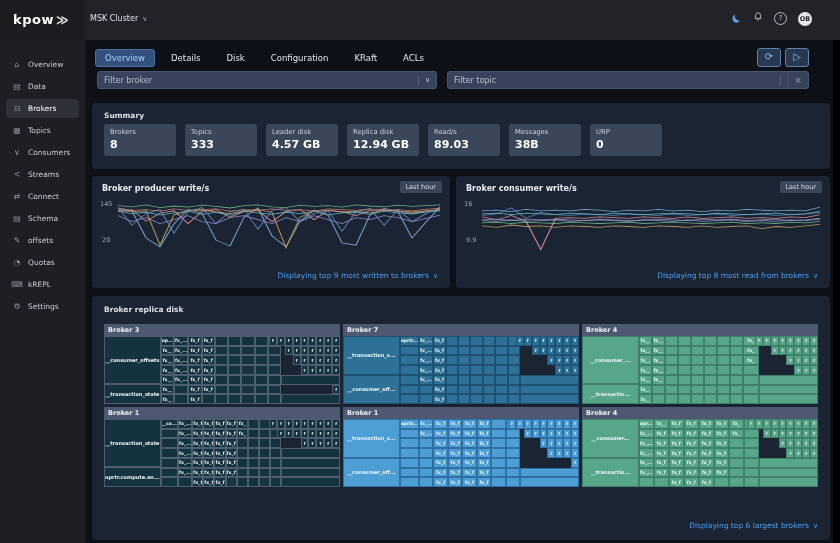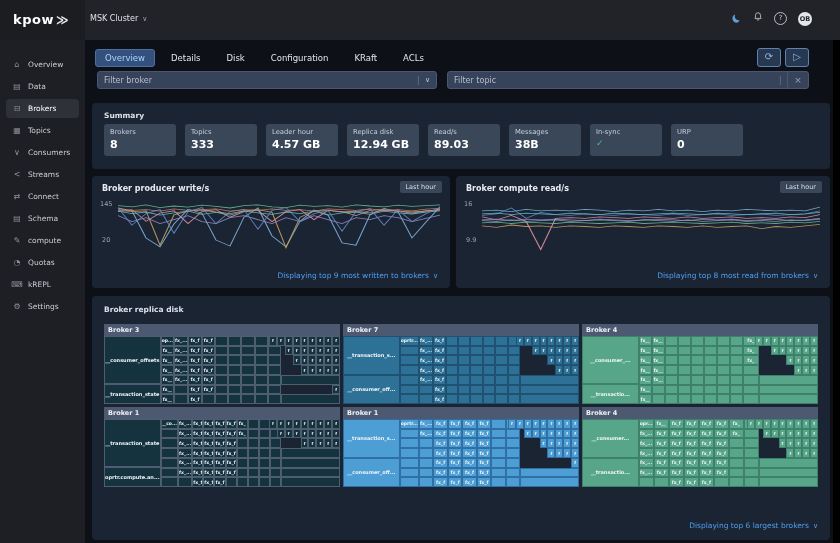--- a/index.html
+++ b/index.html
@@ -156,21 +156,21 @@
       <div class="sb-item">
         <span class="ico">⇄</span>
         <span>Connect</span>
       </div>
       <div class="sb-item">
         <span class="ico">▤</span>
         <span>Schema</span>
       </div>
       <div class="sb-item">
         <span class="ico">✎</span>
-        <span>compute</span>
+        <span>offsets</span>
       </div>
       <div class="sb-item">
         <span class="ico">◔</span>
         <span>Quotas</span>
       </div>
       <div class="sb-item">
         <span class="ico">⌨</span>
         <span>kREPL</span>
       </div>
       <div class="sb-item">
@@ -209,38 +209,34 @@
       <div id="stats">
           <div class="stat">
             <div class="lb">Brokers</div>
             <div class="vl">8</div>
           </div>
           <div class="stat">
             <div class="lb">Topics</div>
             <div class="vl">333</div>
           </div>
           <div class="stat">
-            <div class="lb">Leader hour</div>
+            <div class="lb">Leader disk</div>
             <div class="vl">4.57 GB</div>
           </div>
           <div class="stat">
             <div class="lb">Replica disk</div>
             <div class="vl">12.94 GB</div>
           </div>
           <div class="stat">
             <div class="lb">Read/s</div>
             <div class="vl">89.03</div>
           </div>
           <div class="stat">
             <div class="lb">Messages</div>
             <div class="vl">38B</div>
-          </div>
-          <div class="stat">
-            <div class="lb">In-sync</div>
-            <div class="vl check">✓</div>
           </div>
           <div class="stat">
             <div class="lb">URP</div>
             <div class="vl">0</div>
           </div>
         </div>
     </div>
 
     <div class="card chart-card" id="chart-0">
         <div class="chart-title">Broker producer write/s</div>
@@ -255,21 +251,21 @@
             <polyline points="0.0,9.6 10.4,7.6 20.9,19.2 31.3,11.2 41.7,8.8 52.2,21.6 62.6,9.6 73.0,7.6 83.5,15.2 93.9,9.6 104.3,8.4 114.8,19.6 125.2,9.6 135.7,7.6 146.1,17.6 156.5,8.4 167.0,9.6 177.4,13.6 187.8,8.4 198.3,7.6 208.7,9.2 219.1,11.2 229.6,8.8 240.0,7.6" fill="none" stroke="#e2909f" stroke-width="0.8" opacity="0.9"></polyline>
             <polyline points="0.0,13.6 10.4,19.6 20.9,15.6 31.3,21.6 41.7,17.6 52.2,13.6 62.6,19.6 73.0,21.6 83.5,15.6 93.9,13.6 104.3,17.6 114.8,21.6 125.2,15.6 135.7,19.6 146.1,13.6 156.5,17.6 167.0,21.6 177.4,15.6 187.8,17.6 198.3,13.6 208.7,15.6 219.1,19.6 229.6,16.4 240.0,13.2" fill="none" stroke="#9b8ed0" stroke-width="0.8" opacity="0.9"></polyline>
             <polyline points="0.0,9.2 10.4,11.6 20.9,10.0 31.3,13.2 41.7,10.8 52.2,9.2 62.6,12.4 73.0,10.4 83.5,13.2 93.9,9.2 104.3,10.8 114.8,12.4 125.2,10.0 135.7,11.6 146.1,9.2 156.5,13.2 167.0,10.8 177.4,10.0 187.8,12.4 198.3,9.2 208.7,10.8 219.1,12.0 229.6,10.0 240.0,8.8" fill="none" stroke="#64c2c6" stroke-width="0.8" opacity="0.9"></polyline>
             <polyline points="0.0,5.6 10.4,23.2 20.9,11.6 31.3,7.6 41.7,31.2 52.2,9.6 62.6,5.6 73.0,21.6 83.5,9.6 93.9,7.6 104.3,27.2 114.8,8.4 125.2,5.6 135.7,19.6 146.1,11.6 156.5,8.4 167.0,29.2 177.4,9.6 187.8,6.8 198.3,23.2 208.7,7.6 219.1,19.6 229.6,11.6 240.0,5.6" fill="none" stroke="#6189c8" stroke-width="0.8" opacity="0.9"></polyline>
             <polyline points="0.0,6.8 10.4,8.4 20.9,7.6 31.3,9.2 41.7,6.8 52.2,8.4 62.6,7.6 73.0,6.8 83.5,9.2 93.9,7.6 104.3,8.4 114.8,6.8 125.2,8.4 135.7,7.6 146.1,9.2 156.5,6.8 167.0,7.6 177.4,8.4 187.8,6.8 198.3,8.4 208.7,7.6 219.1,8.8 229.6,7.2 240.0,6.4" fill="none" stroke="#c8856f" stroke-width="0.8" opacity="0.9"></polyline>
           </svg>
         </div>
         <div class="chart-link"><span>Displaying top 9 most written to brokers</span><span class="dd">∨</span></div>
       </div>
     <div class="card chart-card" id="chart-1">
-        <div class="chart-title">Broker compute read/s</div>
+        <div class="chart-title">Broker consumer write/s</div>
         <div class="chart-badge">Last hour</div>
         <div class="ylab top">16</div>
         <div class="ylab bot">9.9</div>
         <div class="plot">
           <svg viewBox="0 0 240 52" preserveAspectRatio="none">
             <polyline points="0.0,8.9 10.4,8.2 20.9,9.7 31.3,7.4 41.7,8.9 52.2,8.2 62.6,8.9 73.0,7.4 83.5,8.2 93.9,9.7 104.3,8.2 114.8,8.9 125.2,7.4 135.7,8.9 146.1,8.2 156.5,9.7 167.0,8.2 177.4,8.9 187.8,7.4 198.3,8.2 208.7,8.9 219.1,8.2 229.6,8.9 240.0,5.2" fill="none" stroke="#7fb3d8" stroke-width="0.8" opacity="0.9"></polyline>
             <polyline points="0.0,13.4 10.4,11.9 20.9,5.9 31.3,16.3 41.7,10.4 52.2,12.6 62.6,13.4 73.0,11.9 83.5,12.6 93.9,13.4 104.3,11.9 114.8,12.6 125.2,13.4 135.7,11.9 146.1,13.4 156.5,12.6 167.0,11.9 177.4,13.4 187.8,12.6 198.3,11.9 208.7,13.4 219.1,12.6 229.6,11.9 240.0,8.9" fill="none" stroke="#6189c8" stroke-width="0.8" opacity="0.9"></polyline>
             <polyline points="0.0,14.9 10.4,17.8 20.9,13.4 31.3,19.3 41.7,47.5 52.2,16.3 62.6,15.6 73.0,16.3 83.5,14.9 93.9,15.6 104.3,16.3 114.8,14.9 125.2,15.6 135.7,16.3 146.1,14.9 156.5,16.3 167.0,15.6 177.4,14.9 187.8,16.3 198.3,15.6 208.7,16.3 219.1,14.9 229.6,15.6 240.0,12.6" fill="none" stroke="#e2909f" stroke-width="0.8" opacity="0.9"></polyline>
             <polyline points="0.0,17.8 10.4,17.1 20.9,18.6 31.3,17.1 41.7,17.8 52.2,17.1 62.6,17.8 73.0,18.6 83.5,17.1 93.9,17.8 104.3,18.6 114.8,17.8 125.2,17.1 135.7,17.8 146.1,18.6 156.5,17.1 167.0,17.8 177.4,17.1 187.8,18.6 198.3,17.8 208.7,17.1 219.1,18.6 229.6,17.8 240.0,16.3" fill="none" stroke="#9b8ed0" stroke-width="0.8" opacity="0.9"></polyline>
             <polyline points="0.0,20.8 10.4,20.1 20.9,21.5 31.3,20.1 41.7,20.8 52.2,21.5 62.6,20.1 73.0,20.8 83.5,21.5 93.9,20.8 104.3,20.1 114.8,21.5 125.2,20.8 135.7,20.1 146.1,20.8 156.5,21.5 167.0,20.8 177.4,20.1 187.8,21.5 198.3,20.8 208.7,21.5 219.1,20.1 229.6,20.8 240.0,19.3" fill="none" stroke="#6cbf8e" stroke-width="0.8" opacity="0.9"></polyline>

